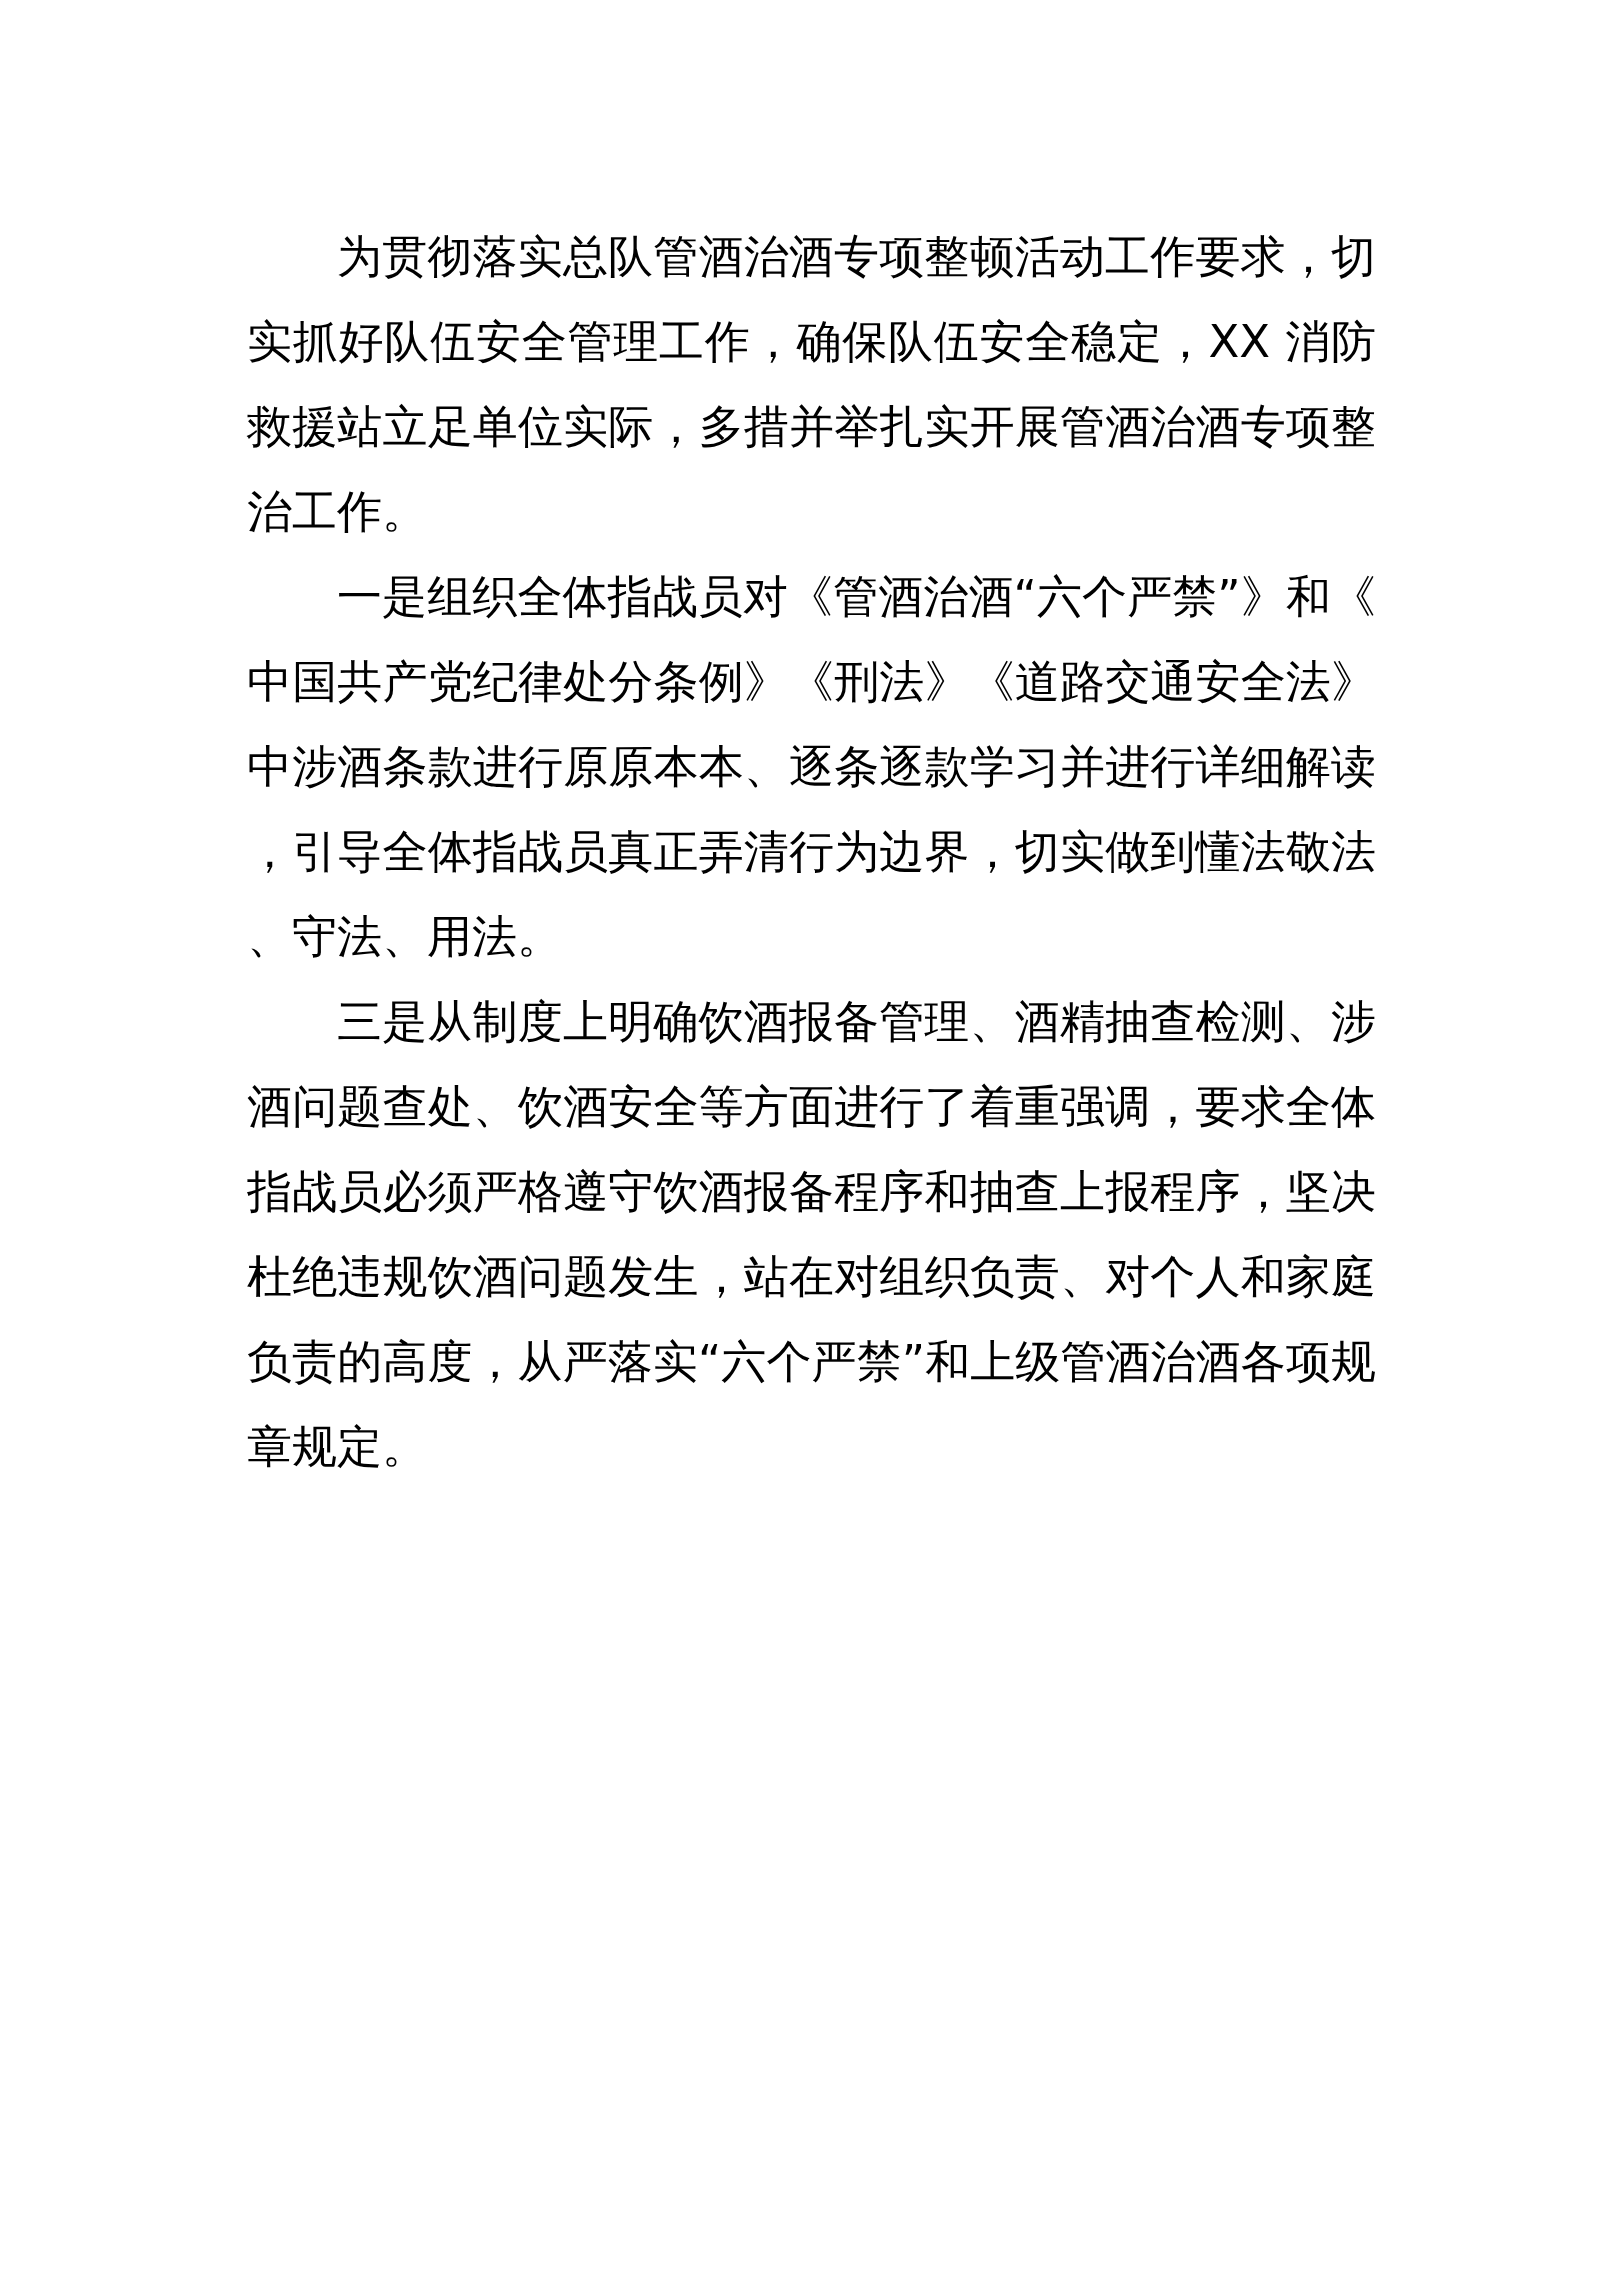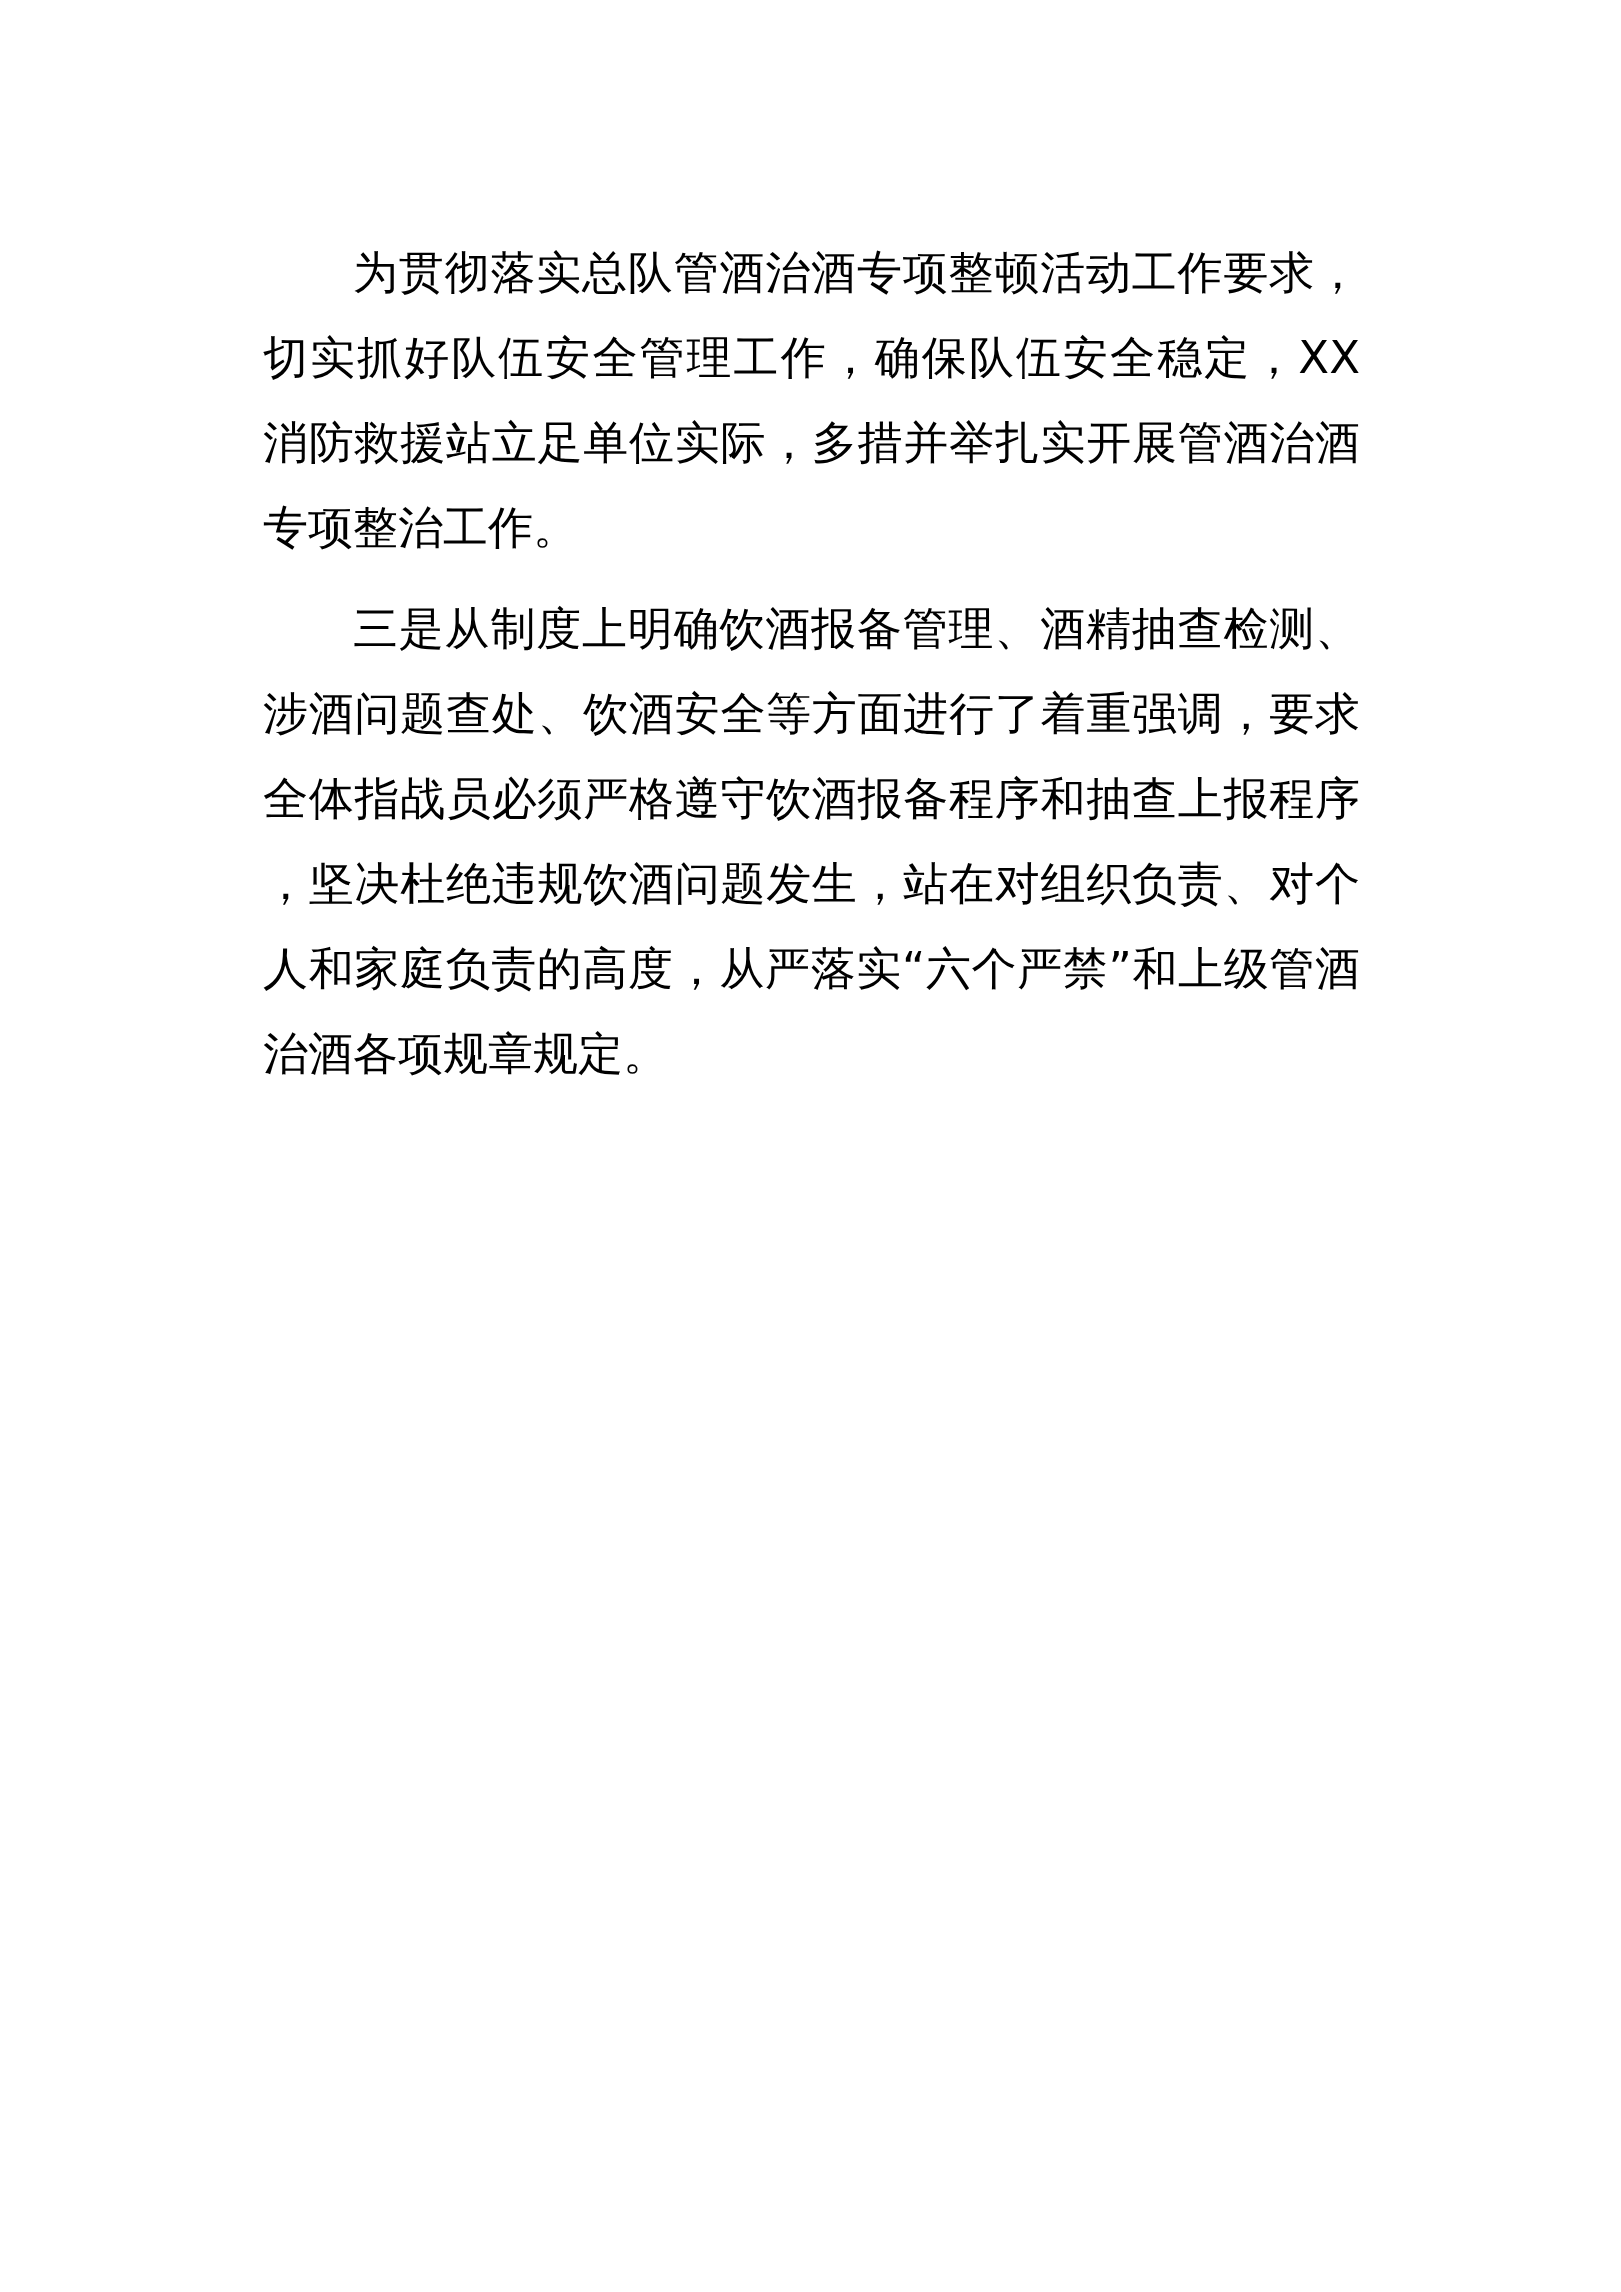--- a/index.html
+++ b/index.html
@@ -27,29 +27,30 @@
       top: 214px;
       width: 1129px;
       color: #000000;
       font-family: "DejaVu Sans", "Liberation Sans", sans-serif;
       font-size: 45px;
       line-height: 85px;
       text-align: justify;
       text-justify: inter-character;
     }
     .para {
-      margin: 16px;
+      margin: 0;
       padding: 0;
       text-indent: 2em;
       word-break: break-all;
       line-break: anywhere;
     }
   </style>
 </head>
 <body>
 
 <div class="page">
   <div class="body-text">
     <p class="para">为贯彻落实总队管酒治酒专项整顿活动工作要求，切实抓好队伍安全管理工作，确保队伍安全稳定，XX 消防救援站立足单位实际，多措并举扎实开展管酒治酒专项整治工作。</p>
+    <p class="para">一是组织全体指战员对《管酒治酒“六个严禁”》和《中国共产党纪律处分条例》《刑法》《道路交通安全法》中涉酒条款进行原原本本、逐条逐款学习并进行详细解读，引导全体指战员真正弄清行为边界，切实做到懂法敬法、守法、用法。</p>
     <p class="para">三是从制度上明确饮酒报备管理、酒精抽查检测、涉酒问题查处、饮酒安全等方面进行了着重强调，要求全体指战员必须严格遵守饮酒报备程序和抽查上报程序，坚决杜绝违规饮酒问题发生，站在对组织负责、对个人和家庭负责的高度，从严落实“六个严禁”和上级管酒治酒各项规章规定。</p>
   </div>
 </div>
 
 
 </body></html>

